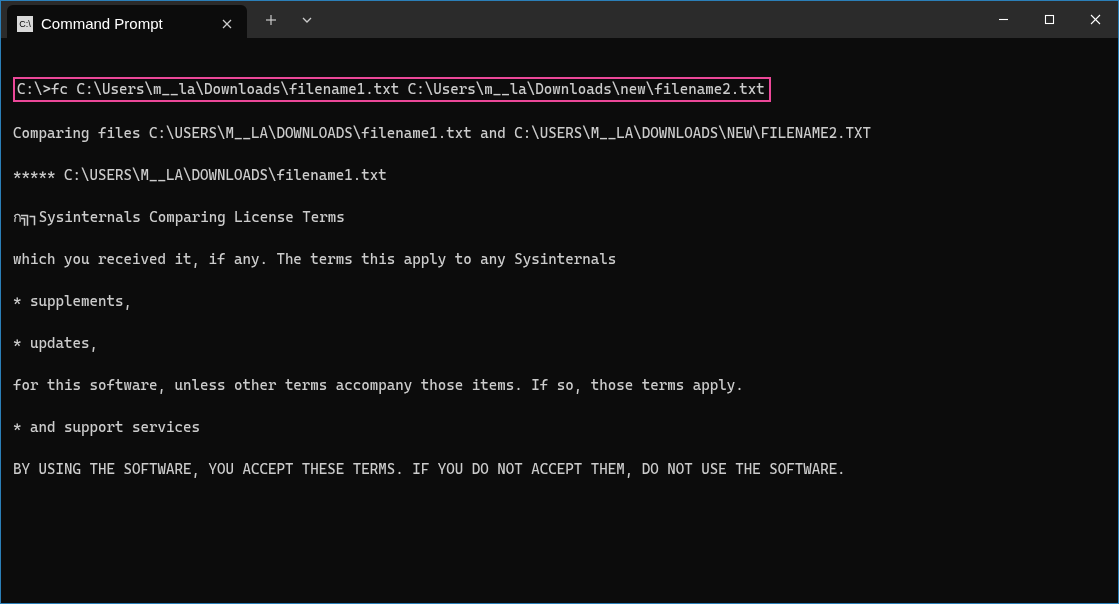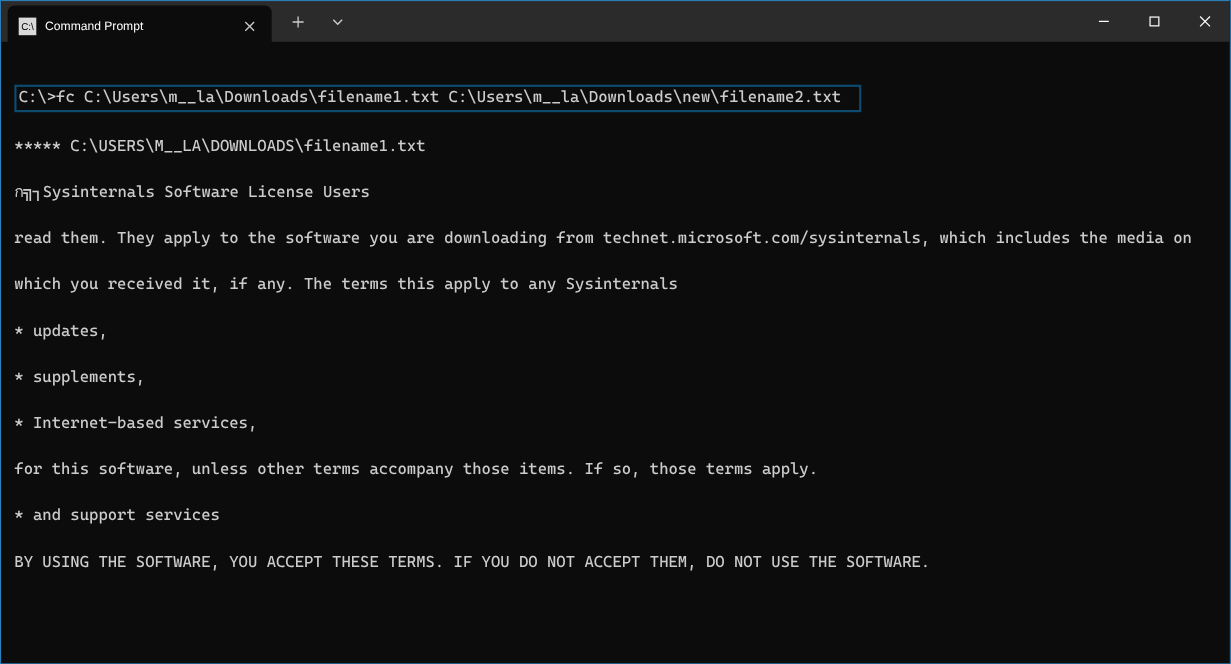--- a/index.html
+++ b/index.html
@@ -34,21 +34,21 @@
     position: relative;
   }
   .tab .icon-slot {
     width: 16px; height: 16px;
     background: #d9d9d9;
     display: flex; align-items: center; justify-content: center;
     font-size: 9px;
     font-family: sans-serif;
     color: #000;
   }
-  .tab .label { color: #ffffff; font-size: 11px; font-family: 'Segoe UI', sans-serif; flex: 1; }
+  .tab .label { color: #ffffff; font-size: 15px; font-family: 'Segoe UI', sans-serif; flex: 1; }
   .tab .close {
     width: 16px; height: 16px; display: flex; align-items: center;
     justify-content: center; color: #cccccc; font-size: 11px;
     margin-left: auto; margin-right: 2px;
     cursor: pointer;
   }
   .tab-actions {
     display: flex; align-items: center; gap: 16px;
     padding: 0 14px; color: #cccccc;
   }
@@ -70,22 +70,22 @@
   .terminal {
     padding: 18px 12px 12px 12px;
     font-size: 14.5px;
     line-height: 21px;
     white-space: pre;
     font-family: 'Cascadia Mono', Consolas, monospace;
     letter-spacing: 0;
   }
   .inputbox {
     display: inline-block;
-    border: 2px solid #0c4a6e;
-    padding: 0 16px 0 2px;
+    border: 2px solid #ec4899;
+    padding: 0 4px 0 2px;
   }
   .line { display:block; }
 </style>
 </head>
 <body>
 
 <div class="titlebar">
   <div class="tab">
     <span class="icon-slot">C:\</span>
     <span class="label">Command Prompt</span>
@@ -125,27 +125,26 @@
       <svg width="11" height="11" viewBox="0 0 11 11">
         <line x1="1" y1="1" x2="10" y2="10" stroke="#ffffff" stroke-width="1.1"></line>
         <line x1="10" y1="1" x2="1" y2="10" stroke="#ffffff" stroke-width="1.1"></line>
       </svg>
     </div>
   </div>
 </div>
 
 <div class="terminal">
 <span class="line"><span class="inputbox"><span>C:\&gt;</span><span>fc C:\Users\m__la\Downloads\filename1.txt C:\Users\m__la\Downloads\new\filename2.txt</span></span></span>
+<span class="line">Comparing files C:\USERS\M__LA\DOWNLOADS\filename1.txt and C:\USERS\M__LA\DOWNLOADS\NEW\FILENAME2.TXT</span>
 <span class="line">***** C:\USERS\M__LA\DOWNLOADS\filename1.txt</span>
-<span class="line">ก╗┐Sysinternals Software License Users</span>
-<span class="line">read them. They apply to the software you are downloading from technet.microsoft.com/sysinternals, which includes the media on</span>
+<span class="line">ก╗┐Sysinternals Comparing License Terms</span>
 <span class="line">which you received it, if any. The terms this apply to any Sysinternals</span>
+<span class="line">* supplements,</span>
 <span class="line">* updates,</span>
-<span class="line">* supplements,</span>
-<span class="line">* Internet-based services,</span>
 <span class="line">for this software, unless other terms accompany those items. If so, those terms apply.</span>
 <span class="line">* and support services</span>
 <span class="line">BY USING THE SOFTWARE, YOU ACCEPT THESE TERMS. IF YOU DO NOT ACCEPT THEM, DO NOT USE THE SOFTWARE.</span>
 
 <span class="line"></span>
 
 <span class="line"></span>
 
 <span class="line"></span>
 

